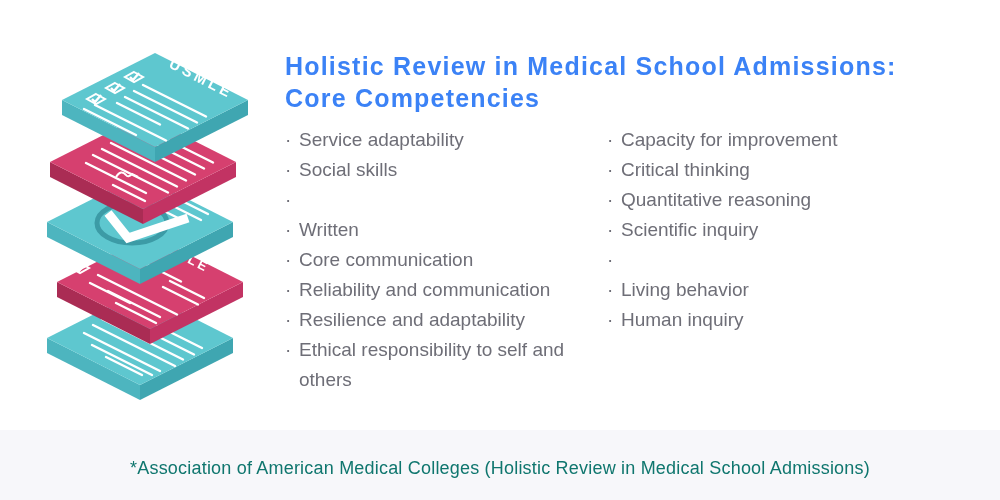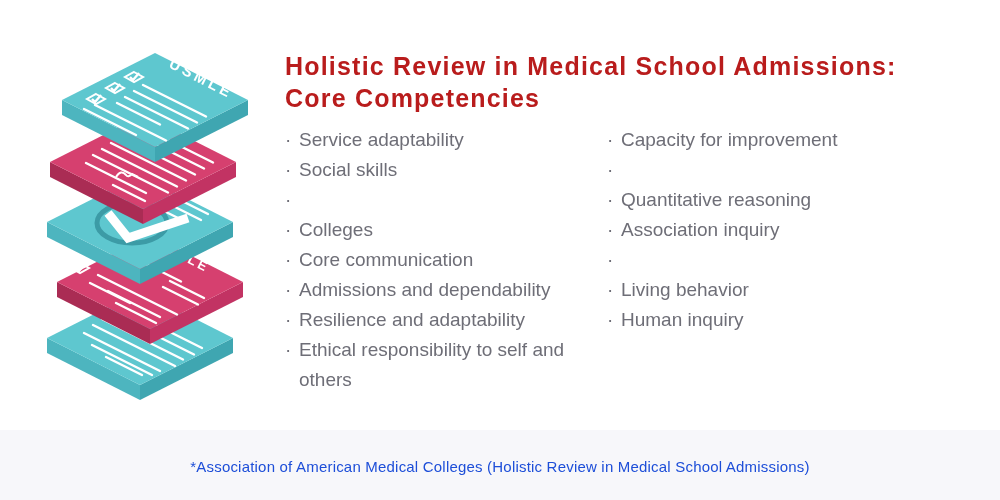--- a/index.html
+++ b/index.html
@@ -9,37 +9,37 @@
   }
   .illustration { position:absolute; left:20px; top:45px; width:240px; height:360px; }
   .illustration svg { display:block; width:240px; height:360px; }
   svg text { font-family:"Liberation Sans", sans-serif; font-weight:bold; fill:#ffffff; }
   .ml { stroke:#ffffff; stroke-width:2.4; stroke-linecap:round; fill:none; }
   .box { stroke:#ffffff; stroke-width:2; fill:none; }
   .tick { stroke:#ffffff; stroke-width:2.4; fill:none; }
 
   .content { position:absolute; left:285px; top:50px; width:715px; }
   .title {
-    font-size:25px; font-weight:bold; color:#b91c1c;
+    font-size:25px; font-weight:bold; color:#3b82f6;
     letter-spacing:1.2px; line-height:32px;
   }
   .columns { display:flex; margin-top:11px; }
   ul.competencies { list-style:none; margin:0; padding:0; }
   .col-left { width:322px; flex:none; }
   .col-right { flex:1; }
   ul.competencies li { display:flex; font-size:19px; line-height:30px; color:#6e6e77; }
   .dot { width:14px; flex:none; }
 
   .footer {
     position:absolute; left:0; bottom:0; width:1000px; height:70px;
     background:#f7f7fa;
   }
   .footnote {
-    text-align:center; padding-top:28px; font-size:15px;
-    color:#1d4ed8; letter-spacing:0.2px;
+    text-align:center; padding-top:28px; font-size:18px;
+    color:#0f766e; letter-spacing:0.2px;
   }
 </style>
 </head>
 <body>
 
 <div class="canvas">
 
   <div class="illustration">
     <svg viewBox="0 0 240 360">
 
@@ -157,54 +157,55 @@
           </li>
         <li>
             <span class="dot">·</span>
             <span>Social skills</span>
           </li>
         <li>
             <span class="dot">·</span>
           </li>
         <li>
             <span class="dot">·</span>
-            <span>Colleges</span>
+            <span>Written</span>
           </li>
         <li>
             <span class="dot">·</span>
             <span>Core communication</span>
           </li>
         <li>
             <span class="dot">·</span>
-            <span>Admissions and dependability</span>
+            <span>Reliability and communication</span>
           </li>
         <li>
             <span class="dot">·</span>
             <span>Resilience and adaptability</span>
           </li>
         <li>
             <span class="dot">·</span>
             <span>Ethical responsibility to self and others</span>
           </li>
       </ul>
       <ul class="competencies col-right">
         <li>
             <span class="dot">·</span>
             <span>Capacity for improvement</span>
           </li>
         <li>
             <span class="dot">·</span>
+            <span>Critical thinking</span>
           </li>
         <li>
             <span class="dot">·</span>
             <span>Quantitative reasoning</span>
           </li>
         <li>
             <span class="dot">·</span>
-            <span>Association inquiry</span>
+            <span>Scientific inquiry</span>
           </li>
         <li>
             <span class="dot">·</span>
           </li>
         <li>
             <span class="dot">·</span>
             <span>Living behavior</span>
           </li>
         <li>
             <span class="dot">·</span>

